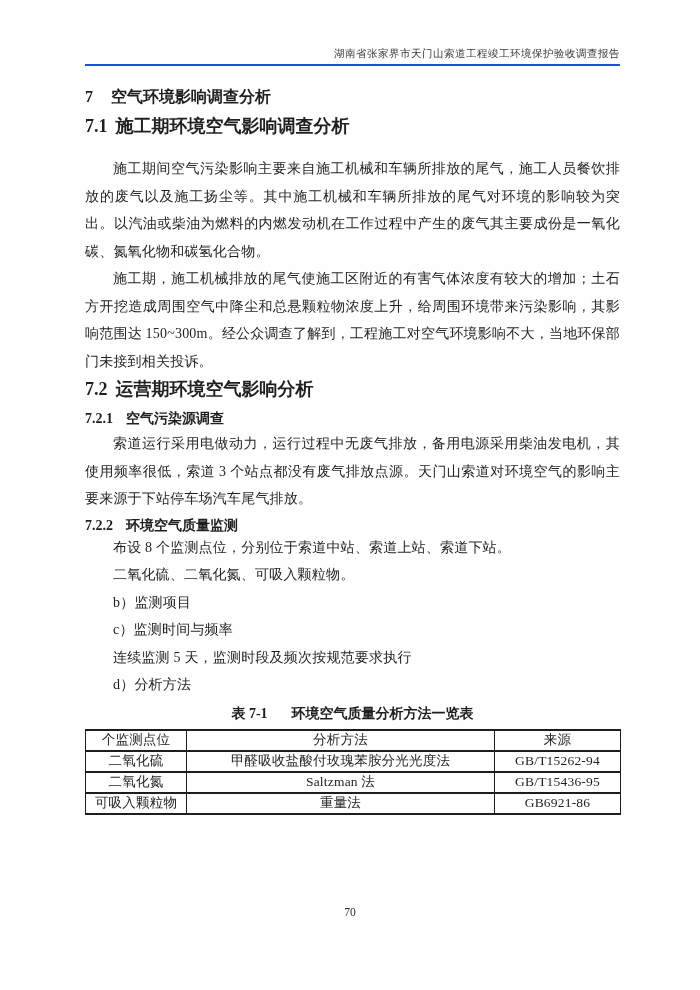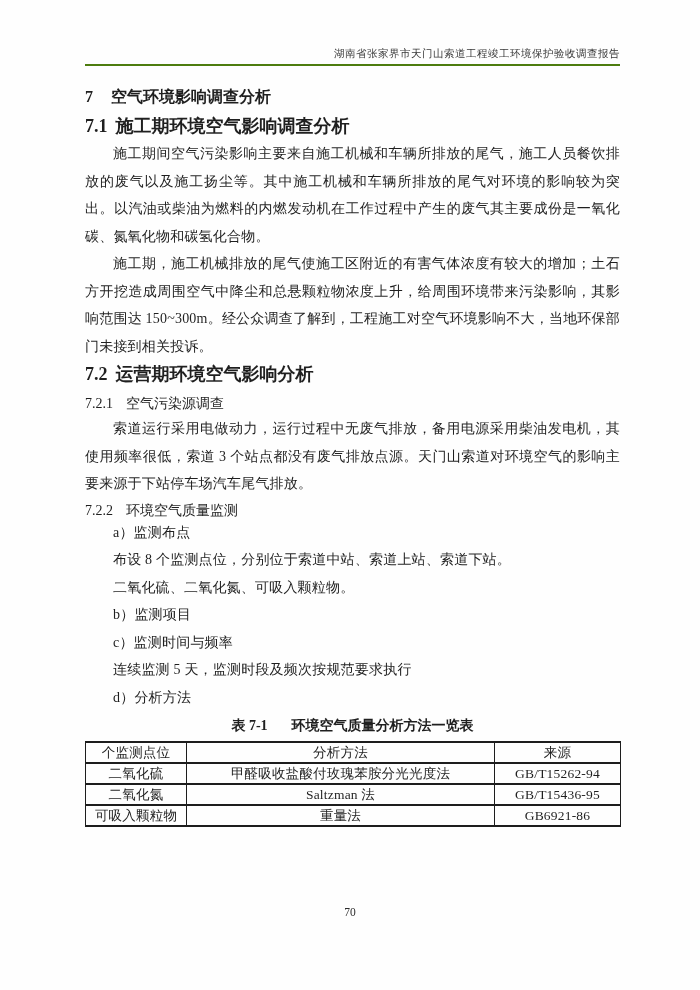--- a/index.html
+++ b/index.html
@@ -9,56 +9,56 @@
     background:#fefefe;
     font-family:"Liberation Serif","DejaVu Serif",serif;
     color:#1f1f1f;
     overflow:hidden;
     margin:0 auto;
   }
   .header {
     margin:0 80px 0 85px;
     padding-top:47px;
     padding-bottom:3px;
-    border-bottom:2px solid #4d7c0f;
+    border-bottom:2px solid #1d4ed8;
     text-align:right;
     font-size:10.5px;
     color:#383838;
     letter-spacing:0.5px;
   }
   .content { margin:0 80px 0 85px; }
   .h1 {
     margin:21px 0 0 0;
     font-size:16px; font-weight:bold;
     line-height:19px;
   }
   .h1 .hnum { margin-right:18px; }
   .h2 {
     font-size:18px; font-weight:bold;
     line-height:17px;
   }
   .h2.first { margin-top:12px; }
   .h2.second { margin-top:6px; }
   .h2 .hnum { margin-right:8px; }
   .h3 {
-    font-size:14px; font-weight:normal;
+    font-size:14px; font-weight:bold;
     line-height:16px;
   }
   .h3.one { margin-top:13px; }
   .h3.two { margin-top:5px; }
   .h3 .hnum { margin-right:13px; }
   .para {
     margin:0;
     font-size:14px;
     line-height:27.5px;
     text-align:justify;
     text-indent:2em;
     letter-spacing:0.2px;
   }
-  .para.mt5 { margin-top:5px; }
+  .para.mt5 { margin-top:20px; }
   .para.mt3 { margin-top:3px; }
   .line {
     margin:0;
     font-size:14px;
     line-height:27.5px;
     text-indent:2em;
     letter-spacing:0.2px;
   }
   .tbl-caption {
     margin-top:6px;
@@ -130,21 +130,20 @@
       <span class="hnum">7.2.1</span><span>空气污染源调查</span>
     </div>
 
     <p class="para mt3">索道运行采用电做动力，运行过程中无废气排放，备用电源采用柴油发电机，其使用频率很低，索道 3 个站点都没有废气排放点源。天门山索道对环境空气的影响主要来源于下站停车场汽车尾气排放。</p>
 
     <div class="h3 two">
       <span class="hnum">7.2.2</span><span>环境空气质量监测</span>
     </div>
 
 
-    <p class="line">a）监测布点</p>
     <p class="line">布设 8 个监测点位，分别位于索道中站、索道上站、索道下站。</p>
     <p class="line">二氧化硫、二氧化氮、可吸入颗粒物。</p>
     <p class="line">b）监测项目</p>
     <p class="line">c）监测时间与频率</p>
     <p class="line">连续监测 5 天，监测时段及频次按规范要求执行</p>
     <p class="line">d）分析方法</p>
 
     <div class="tbl-caption">
       <span class="cap-label">表 7-1</span><span>环境空气质量分析方法一览表</span>
     </div>

